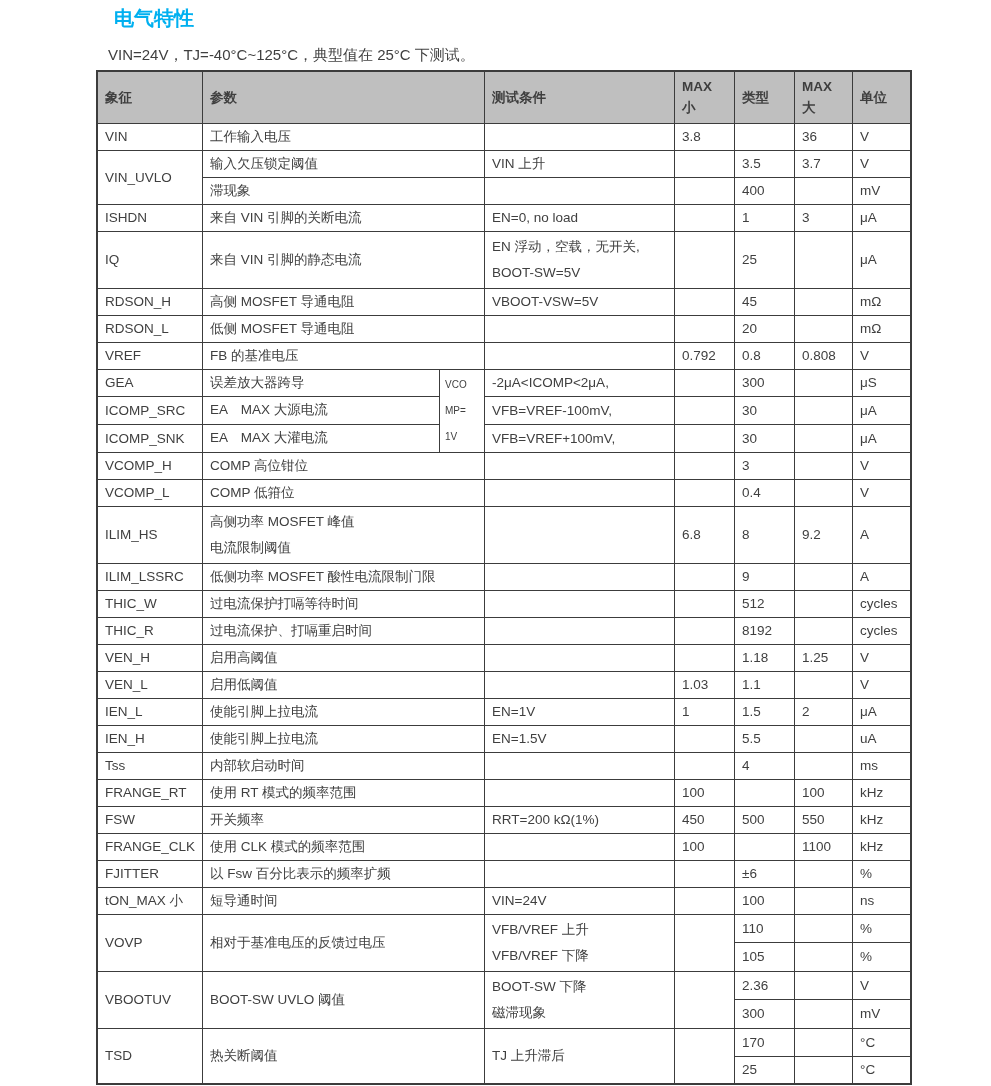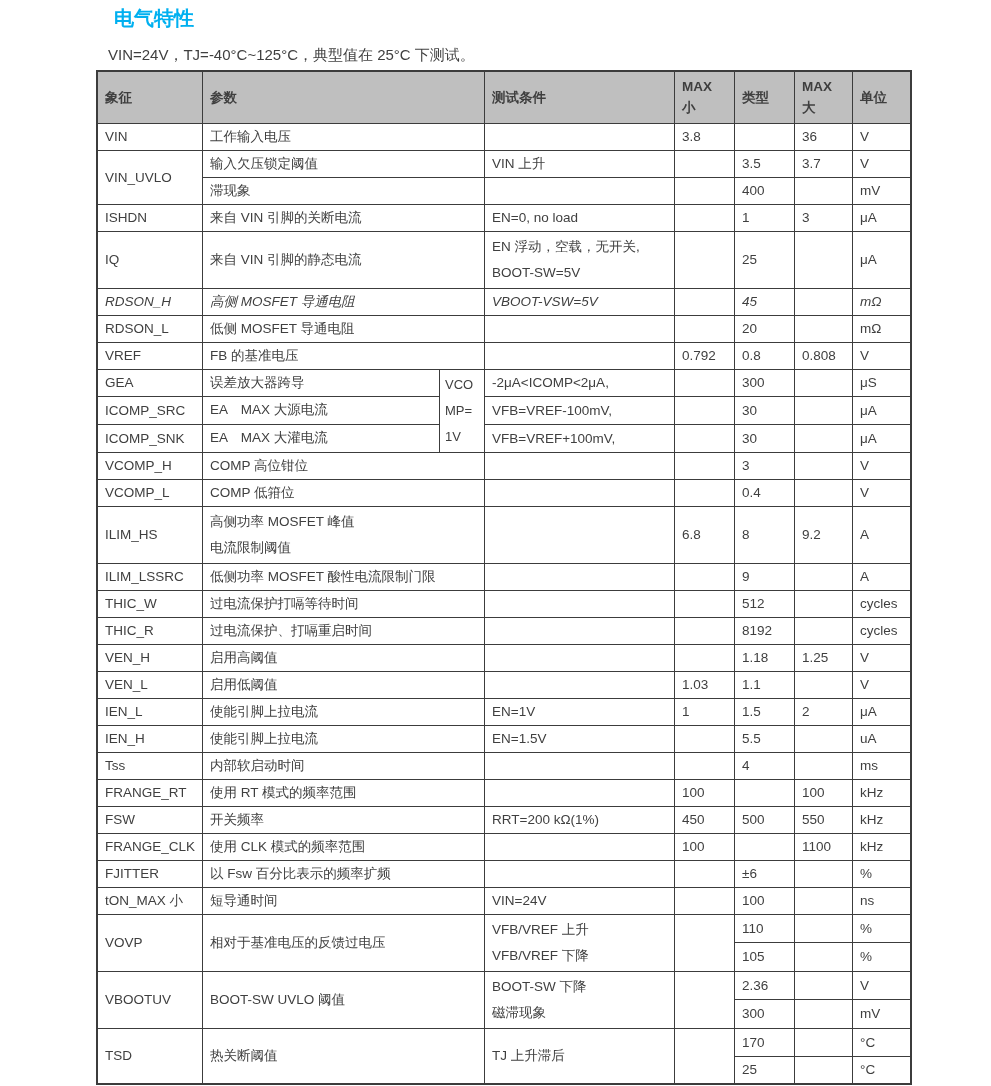--- a/index.html
+++ b/index.html
@@ -40,21 +40,21 @@
     overflow:hidden;
     font-weight:normal;
   }
   .spec thead th {
     background:var(--header-bg,#bfbfbf);
     font-weight:bold;
     line-height:21px;
   }
   .spec td div { line-height:26px; }
   .spec td.sm {
-    font-size:13px;
+    font-size:10px;
     padding:2px 5px;
   }
   .spec td.sm div { line-height:26px; }
 </style>
 </head>
 <body>
 
 <div class="page">
   <h1 class="title">电气特性</h1>
   <p class="subtitle">VIN=24V，TJ=-40°C~125°C，典型值在 25°C 下测试。</p>
@@ -127,21 +127,21 @@
           <td colspan="2">来自 VIN 引脚的静态电流</td>
           <td>
             <div>EN 浮动，空载，无开关,</div>
             <div>BOOT-SW=5V</div>
           </td>
           <td></td>
           <td>25</td>
           <td></td>
           <td>μA</td>
         </tr>
-        <tr style="height: 27px; font-style: italic;">
+        <tr style="height: 27px;">
           <td>RDSON_H</td>
           <td colspan="2">高侧 MOSFET 导通电阻</td>
           <td>VBOOT-VSW=5V</td>
           <td></td>
           <td>45</td>
           <td></td>
           <td>mΩ</td>
         </tr>
         <tr style="height: 27px;">
           <td>RDSON_L</td>

